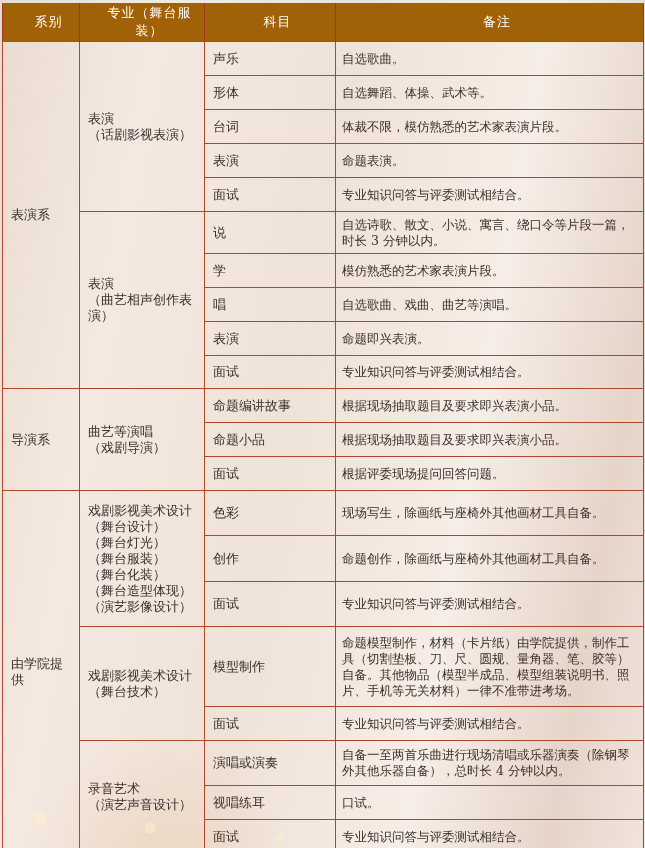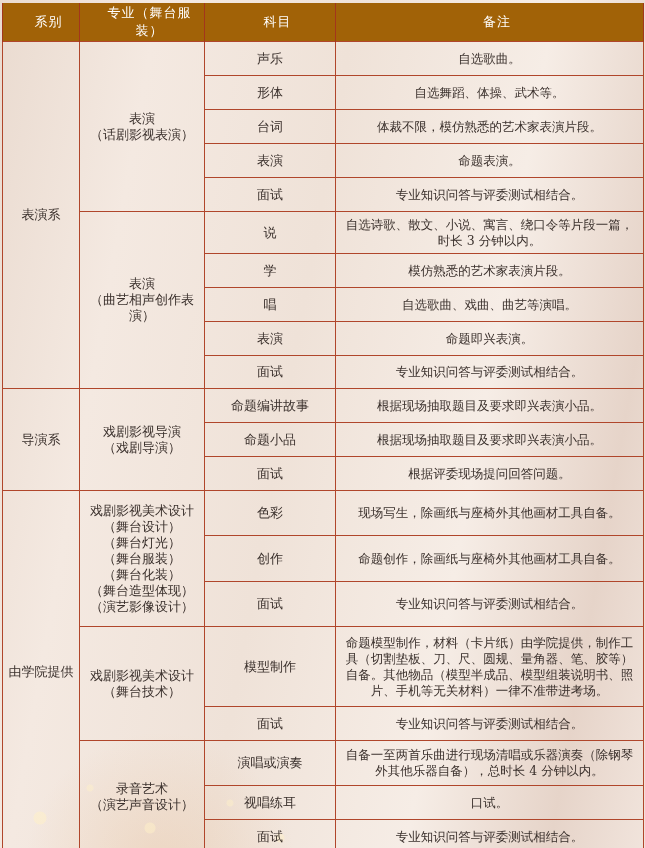--- a/index.html
+++ b/index.html
@@ -34,26 +34,25 @@
     font-weight:normal;
     height:31px;
     font-size:13px;
     border-left:1px solid #a3361c;
     border-right:1px solid #a3361c;
     letter-spacing:1px;
     padding-left:16px;
   }
   td {
     border:1.5px solid #b0462b;
-    text-align:center;
     vertical-align:middle;
-    padding:0;
+    padding:8px;
     line-height:16px;
   }
-  td.note { text-align:center; padding:0 6px; font-size:12.5px; line-height:16px; }
+  td.note { text-align:left; padding:0 6px; font-size:12.5px; line-height:16px; }
   td.dept, td.major { font-size:13px; }
   .ml { white-space:pre-line; }
 </style>
 </head>
 <body>
 
 <div class="sparkle"></div>
 
 <table>
   <colgroup>
@@ -114,21 +113,21 @@
       <td>表演</td>
       <td class="note">命题即兴表演。</td>
     </tr>
     <tr style="height:33px">
       <td>面试</td>
       <td class="note">专业知识问答与评委测试相结合。</td>
     </tr>
 
     <tr style="height:34px">
       <td rowspan="3" class="dept">导演系</td>
-      <td rowspan="3" class="major ml">戏剧影视导演
+      <td rowspan="3" class="major ml">曲艺等演唱
 （戏剧导演）</td>
       <td>命题编讲故事</td>
       <td class="note">根据现场抽取题目及要求即兴表演小品。</td>
     </tr>
     <tr style="height:34px">
       <td>命题小品</td>
       <td class="note">根据现场抽取题目及要求即兴表演小品。</td>
     </tr>
     <tr style="height:34px">
       <td>面试</td>

